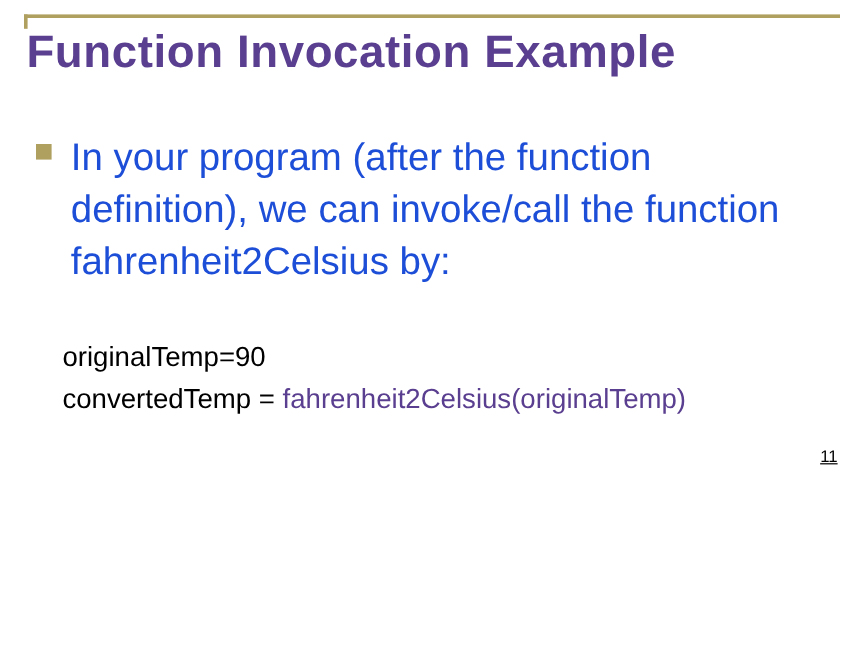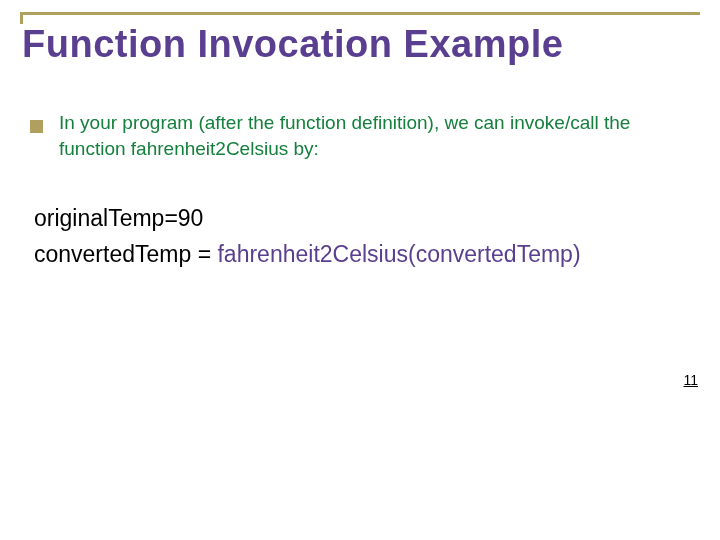--- a/index.html
+++ b/index.html
@@ -58,26 +58,26 @@
     margin-bottom: 40px;
   }
   .bullet-icon {
     width: 13px;
     height: 13px;
     background: #b0a060;
     flex: 0 0 auto;
     margin-top: 10px;
   }
   .bullet-text {
-    font-size: 19px;
-    color: #15803d;
+    font-size: 32px;
+    color: #1d4ed8;
     line-height: 1.35;
   }
   .code-block {
-    margin-left: 4px;
+    margin-left: 22px;
     font-size: 23px;
     color: #000;
     line-height: 1.55;
   }
   .code-line {
     white-space: nowrap;
   }
   .fncall {
     color: #5a3e8f;
   }
@@ -104,21 +104,21 @@
   <div class="body">
 
     <div class="bullet-row">
       <div class="bullet-icon"></div>
       <div class="bullet-text">In your program (after the function definition), we can invoke/call the function fahrenheit2Celsius by:</div>
     </div>
 
     <div class="code-block">
       <div class="code-line">originalTemp=90</div>
       <div class="code-line">
-        <span>convertedTemp = </span><span class="fncall">fahrenheit2Celsius(convertedTemp)</span>
+        <span>convertedTemp = </span><span class="fncall">fahrenheit2Celsius(originalTemp)</span>
       </div>
     </div>
 
   </div>
 
   <div class="page-num">11</div>
 
 </div>
 
 </body></html>

